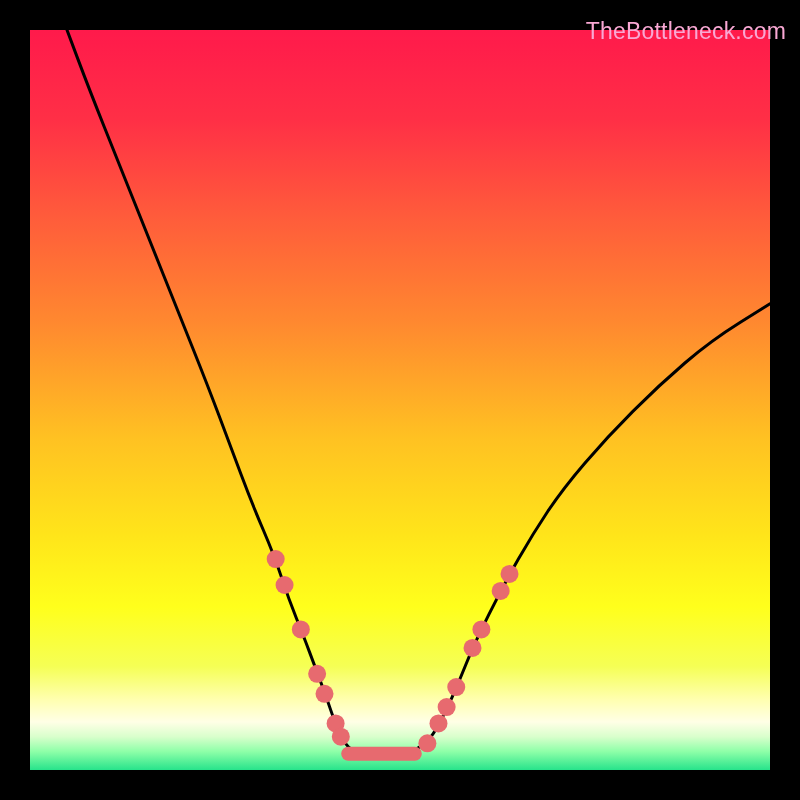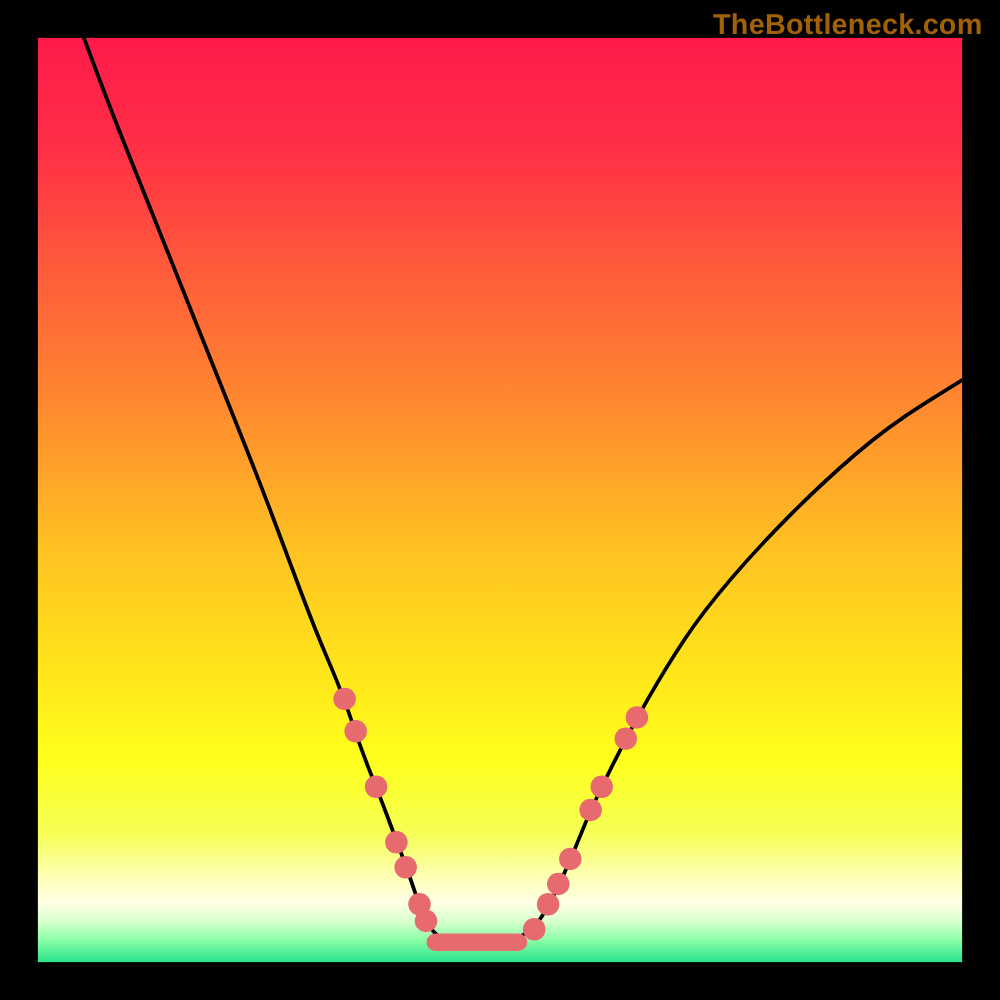--- a/index.html
+++ b/index.html
@@ -11,25 +11,25 @@
     font-family: Arial, Helvetica, sans-serif;
   }
   .frame {
     width: 800px;
     height: 800px;
     background: #000;
     position: relative;
   }
   .watermark {
     position: absolute;
-    top: 6px;
+    top: 18px;
     right: 14px;
-    color: #a16207;
+    color: #f9a8d4;
     font-size: 23px;
-    font-weight: 700;
+    font-weight: 400;
     letter-spacing: 0.2px;
     z-index: 5;
   }
   .plot {
     position: absolute;
     left: 30px;
     top: 30px;
     width: 740px;
     height: 740px;
     overflow: hidden;

